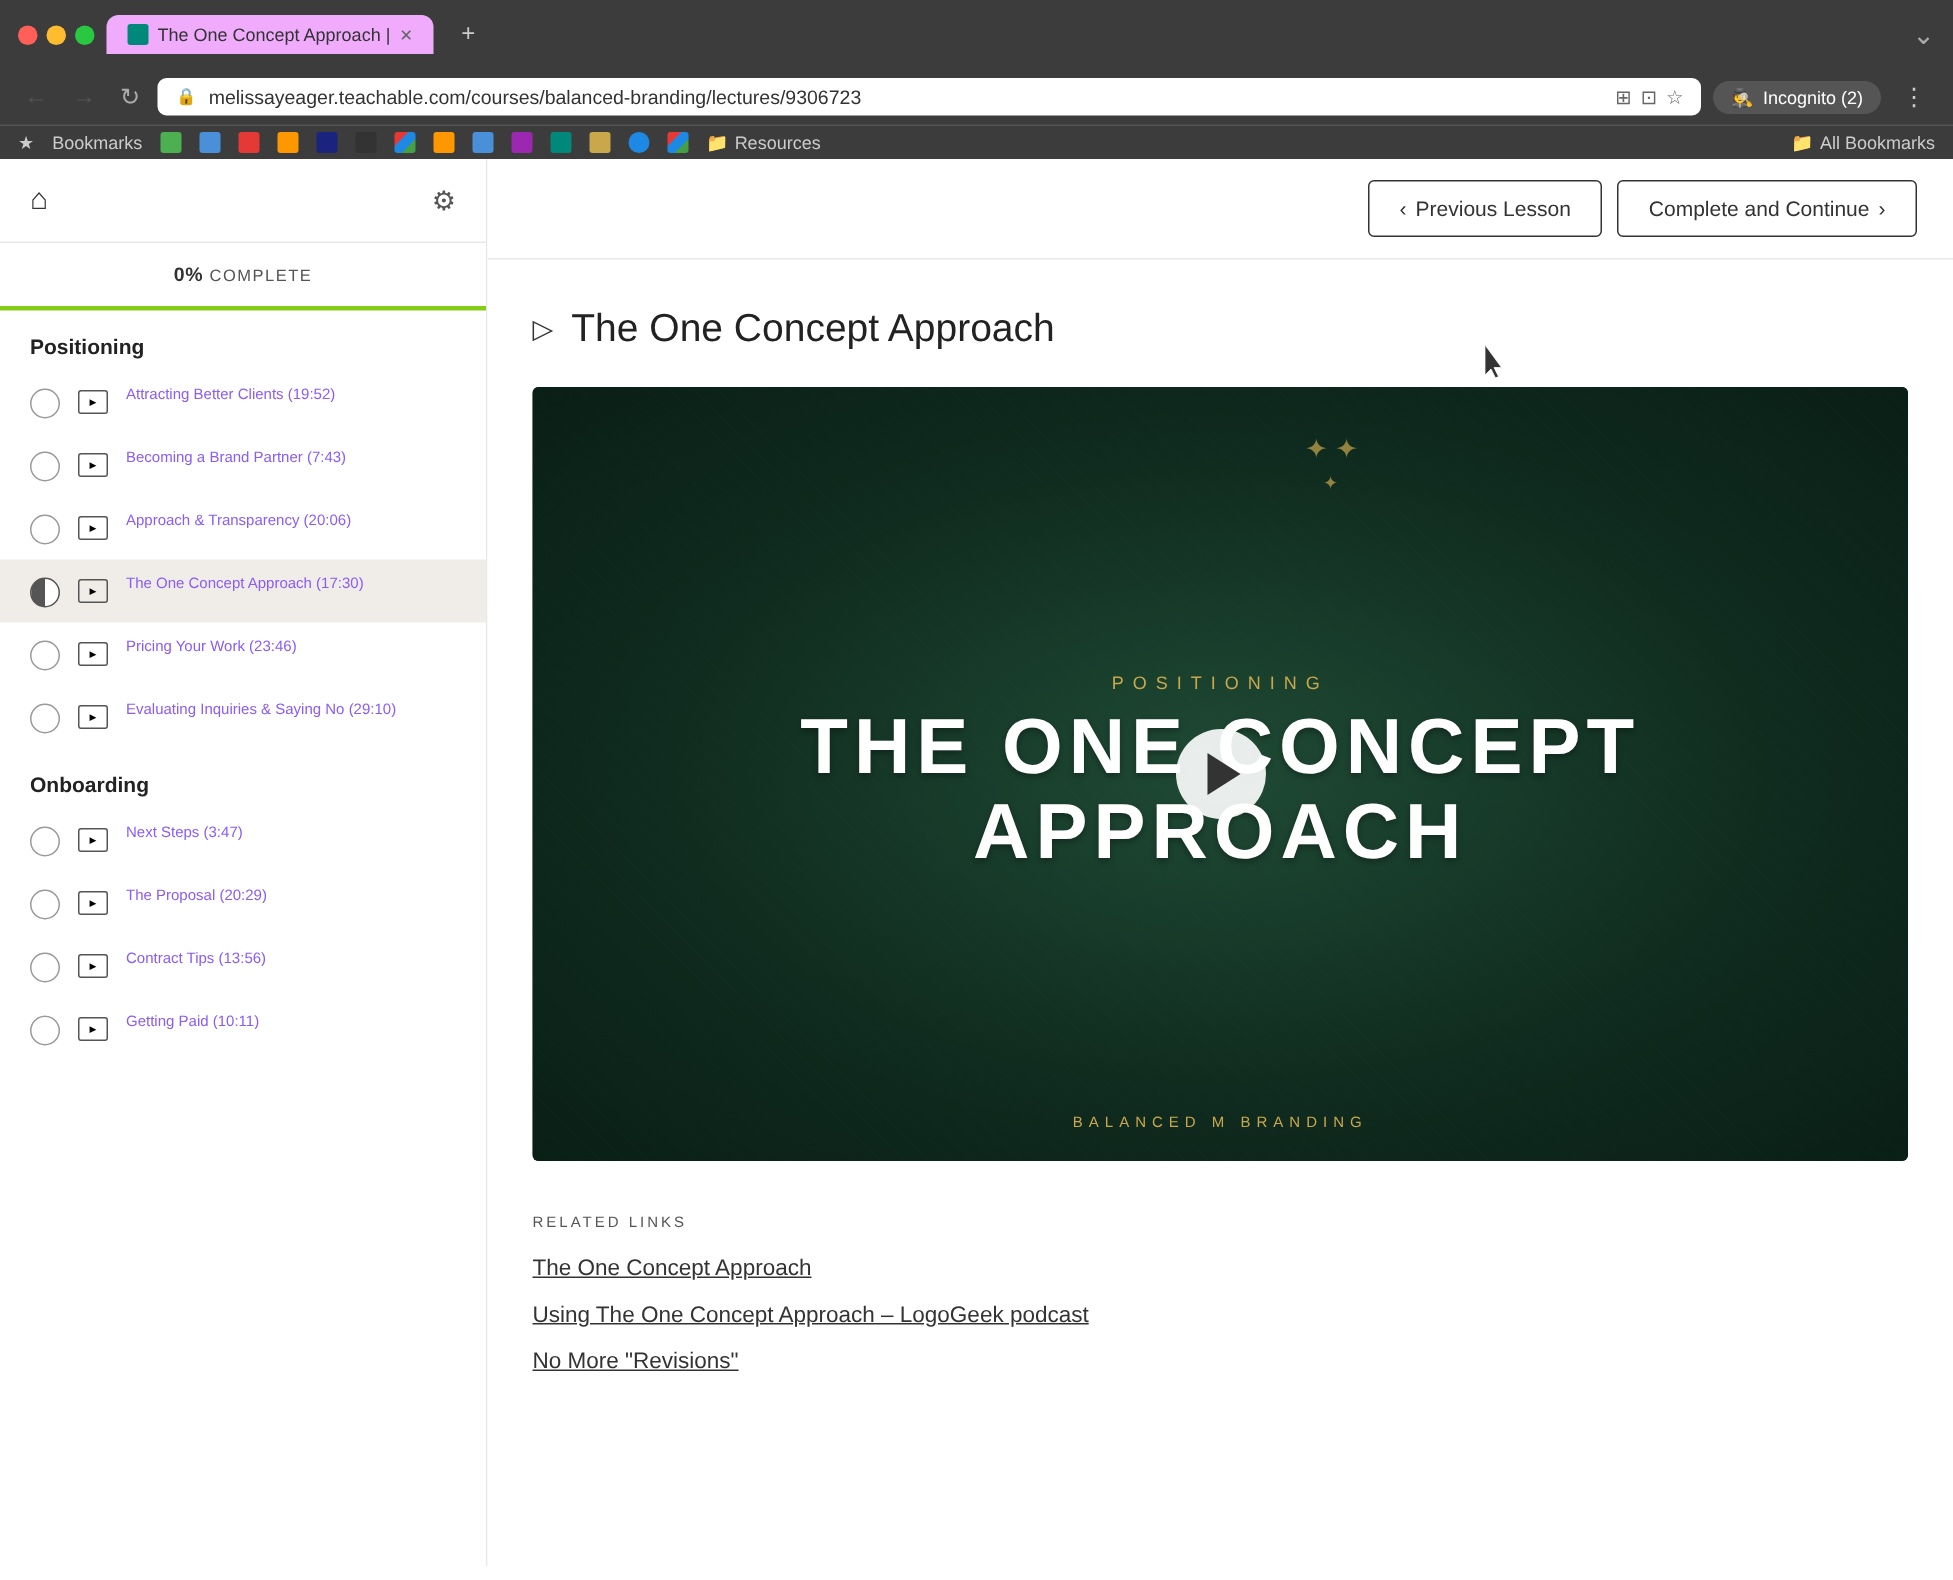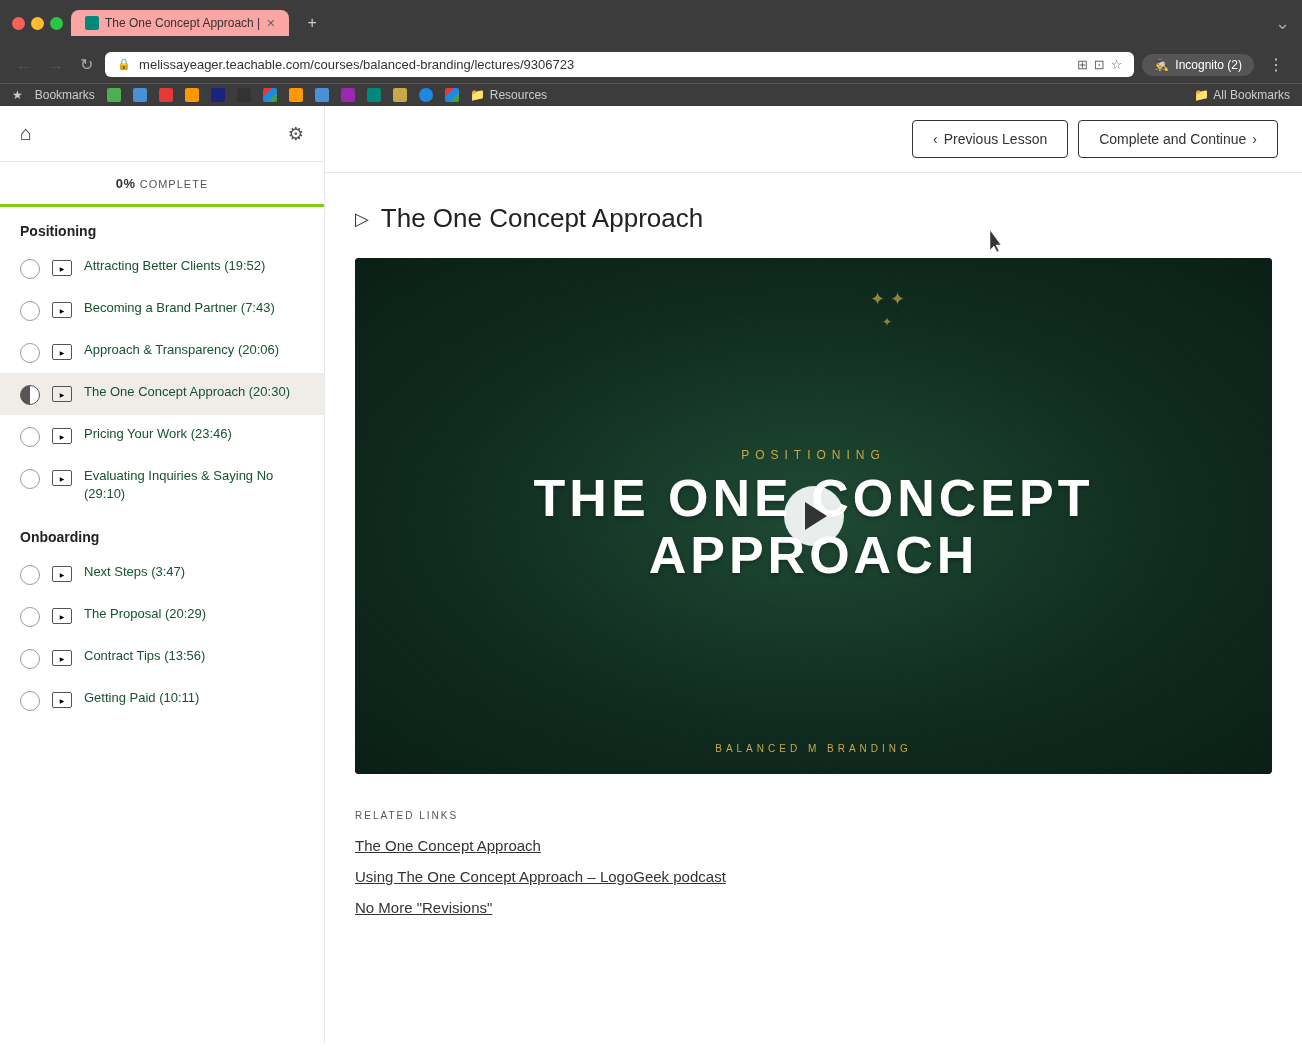--- a/index.html
+++ b/index.html
@@ -6,21 +6,21 @@
     body { font-family: -apple-system, BlinkMacSystemFont, 'Segoe UI', sans-serif; background: #fff; overflow: hidden; width: 1302px; height: 1053px; }
 
     
     .browser-chrome { width: 100%; background: #2d2d2d; }
     .browser-title-bar { display: flex; align-items: center; padding: 8px 12px; gap: 8px; background: #3c3c3c; }
     .traffic-lights { display: flex; gap: 6px; }
     .traffic-light { width: 13px; height: 13px; border-radius: 50%; }
     .tl-red { background: #ff5f57; }
     .tl-yellow { background: #febc2e; }
     .tl-green { background: #28c840; }
-    .tab { display: flex; align-items: center; gap: 6px; padding: 6px 14px; background: #fca5a5; border-radius: 8px 8px 0 0; font-size: 12px; color: #333; min-width: 200px; max-width: 240px; }
+    .tab { display: flex; align-items: center; gap: 6px; padding: 6px 14px; background: #f0abfc; border-radius: 8px 8px 0 0; font-size: 12px; color: #333; min-width: 200px; max-width: 240px; }
     .tab-favicon { width: 14px; height: 14px; background: #888; border-radius: 2px; flex-shrink: 0; }
     .tab-title { flex: 1; white-space: nowrap; overflow: hidden; text-overflow: ellipsis; font-size: 12px; }
     .tab-close { font-size: 11px; color: #666; cursor: pointer; }
     .tab-new { padding: 6px 10px; color: #ccc; font-size: 16px; cursor: pointer; }
 
     .address-bar-row { display: flex; align-items: center; padding: 6px 12px; gap: 8px; background: #3c3c3c; }
     .nav-btn { color: #aaa; font-size: 16px; cursor: pointer; padding: 2px 4px; }
     .nav-btn.disabled { color: #555; }
     .address-bar { flex: 1; background: #fff; border-radius: 6px; padding: 5px 12px; font-size: 13px; color: #333; display: flex; align-items: center; gap: 8px; }
     .address-lock { color: #666; font-size: 11px; }
@@ -61,21 +61,21 @@
     .progress-complete { font-size: 11px; text-transform: uppercase; letter-spacing: 1px; color: #555; }
 
     .section-label { padding: 16px 20px 8px; font-size: 14px; font-weight: 600; color: #222; }
 
     .lesson-item { display: flex; align-items: flex-start; gap: 12px; padding: 10px 20px; cursor: pointer; border-radius: 0; }
     .lesson-item.active { background: #f0ede8; }
     .lesson-check { width: 20px; height: 20px; border-radius: 50%; border: 1.5px solid #999; flex-shrink: 0; margin-top: 2px; display: flex; align-items: center; justify-content: center; }
     .lesson-check.half { background: linear-gradient(90deg, #555 50%, #fff 50%); border-color: #555; }
     .lesson-video-icon { display: inline-flex; align-items: center; justify-content: center; width: 20px; height: 16px; border: 1.5px solid #555; border-radius: 2px; font-size: 8px; flex-shrink: 0; margin-top: 3px; }
     .lesson-video-icon::after { content: '▶'; font-size: 6px; }
-    .lesson-title { font-size: 13px; color: #14532d; line-height: 1.4; }
+    .lesson-title { font-size: 10px; color: #8b5cf6; line-height: 1.4; }
 
     
     .main-content { flex: 1; overflow-y: auto; background: #fff; }
     .main-header { display: flex; align-items: center; justify-content: flex-end; padding: 14px 24px; border-bottom: 1px solid #e8e8e8; gap: 10px; }
     .btn-prev { display: flex; align-items: center; gap: 6px; padding: 10px 20px; border: 1.5px solid #333; border-radius: 4px; font-size: 14px; color: #333; cursor: pointer; background: #fff; }
     .btn-continue { display: flex; align-items: center; gap: 6px; padding: 10px 20px; border: 1.5px solid #333; border-radius: 4px; font-size: 14px; color: #333; cursor: pointer; background: #fff; }
 
     .content-area { padding: 30px 30px 40px; }
     .page-title-row { display: flex; align-items: center; gap: 12px; margin-bottom: 24px; }
     .video-play-icon { font-size: 18px; color: #333; }
@@ -198,21 +198,21 @@
 
     <div class="lesson-item">
       <div class="lesson-check"></div>
       <div class="lesson-video-icon"></div>
       <span class="lesson-title">Approach &amp; Transparency (20:06)</span>
     </div>
 
     <div class="lesson-item active">
       <div class="lesson-check half"></div>
       <div class="lesson-video-icon"></div>
-      <span class="lesson-title">The One Concept Approach (20:30)</span>
+      <span class="lesson-title">The One Concept Approach (17:30)</span>
     </div>
 
     <div class="lesson-item">
       <div class="lesson-check"></div>
       <div class="lesson-video-icon"></div>
       <span class="lesson-title">Pricing Your Work (23:46)</span>
     </div>
 
     <div class="lesson-item">
       <div class="lesson-check"></div>

